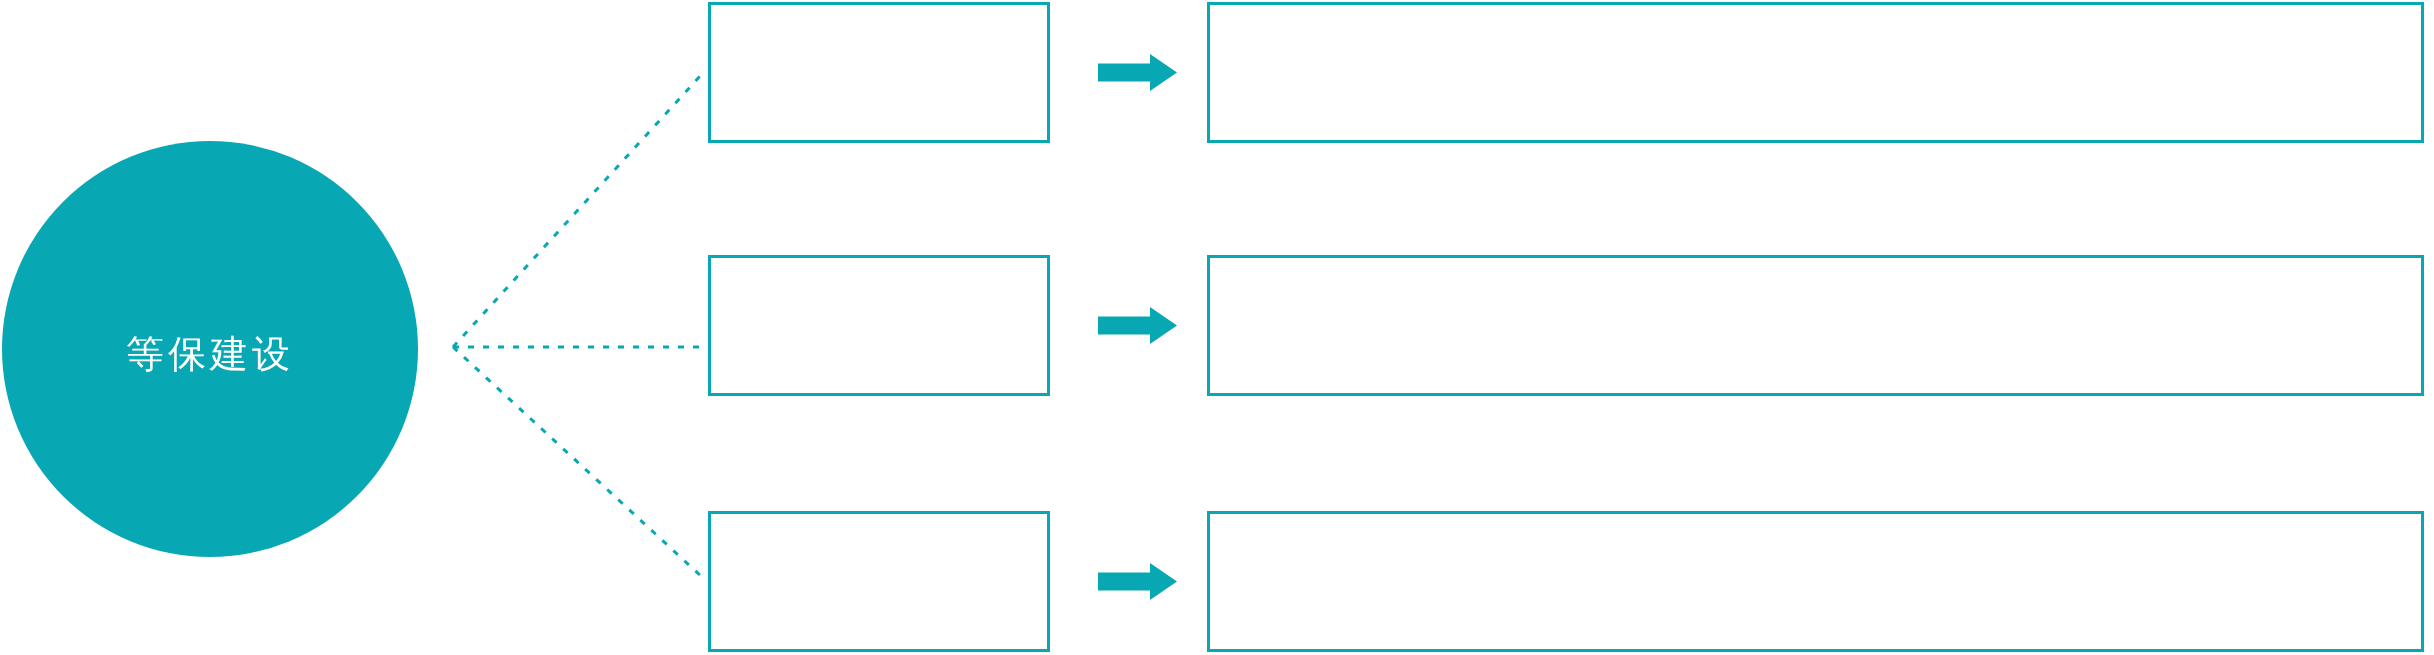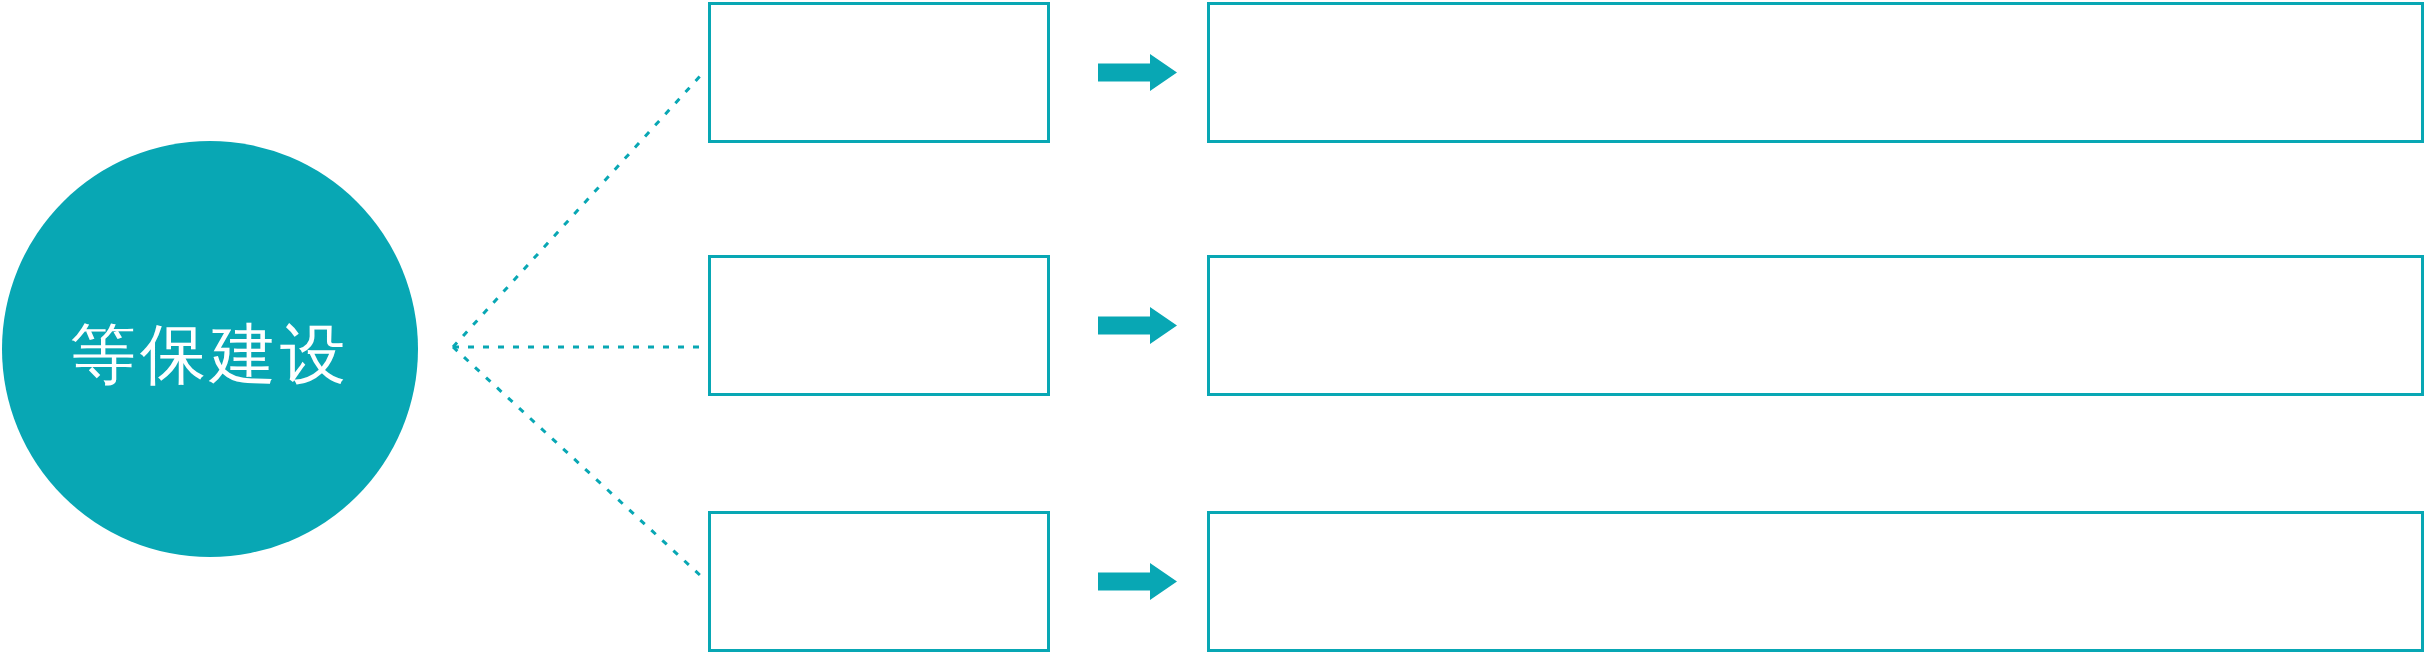--- a/index.html
+++ b/index.html
@@ -23,21 +23,21 @@
     background: #08a7b4;
     display: flex;
     flex-direction: column;
     align-items: center;
     justify-content: center;
     padding-top: 10px;
     box-sizing: border-box;
   }
   .hub-line {
     color: #ffffff;
-    font-size: 66px;
+    font-size: 38px;
     font-weight: 300;
     letter-spacing: 4px;
     line-height: 75px;
     text-align: center;
     white-space: nowrap;
   }
 
   
   .connector-svg {
     position: absolute;

